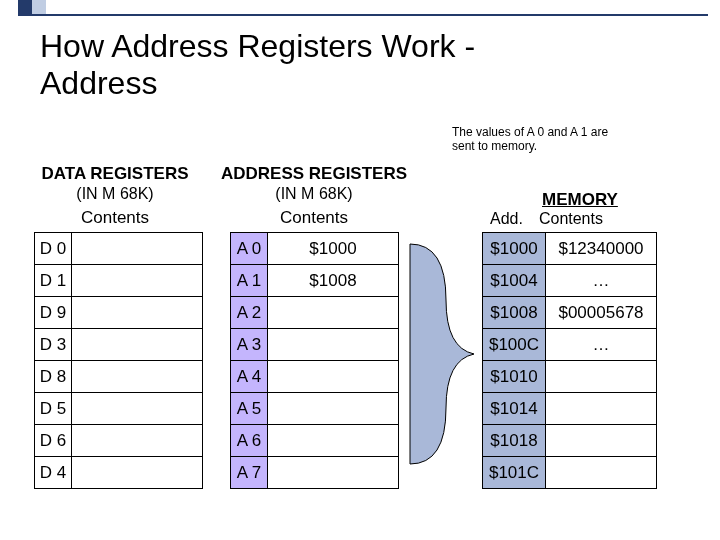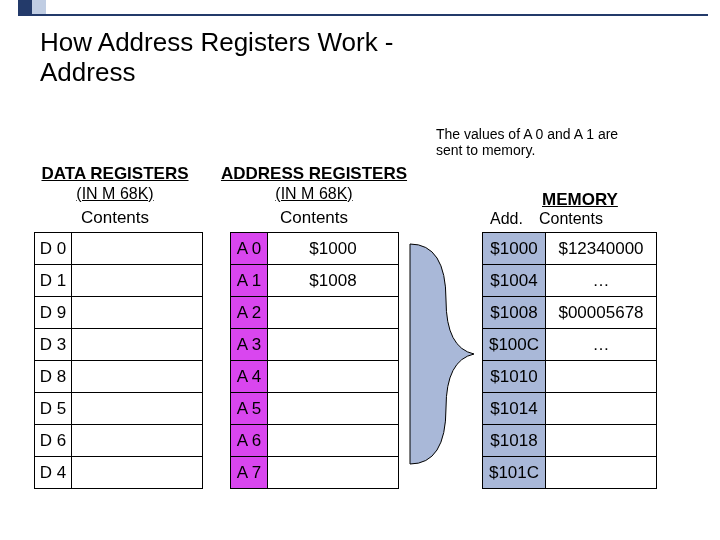--- a/index.html
+++ b/index.html
@@ -1,30 +1,30 @@
 <!DOCTYPE html>
 <html><head>
 <meta charset="utf-8">
 <style>
   html,body{margin:0;padding:0;width:720px;height:540px;background:#fff;font-family:Arial,Helvetica,sans-serif;color:#000;}
   .deco-dark{position:absolute;left:18px;top:0;width:14px;height:14px;background:#233a6a;}
   .deco-light{position:absolute;left:32px;top:0;width:14px;height:14px;background:#c0cde3;}
   .rule{position:absolute;left:18px;top:14px;right:12px;height:0;border-top:2px solid #233a6a;}
-  .title{position:absolute;left:40px;top:28px;font-size:26px;line-height:1.15;}
-  .annot{position:absolute;left:436px;top:126px;width:250px;font-size:14px;line-height:1.15;}
+  .title{position:absolute;left:40px;top:28px;font-size:32px;line-height:1.15;}
+  .annot{position:absolute;left:452px;top:126px;width:250px;font-size:12px;line-height:1.15;}
   .colhead{position:absolute;font-size:17px;font-weight:bold;text-align:center;width:170px;}
-  .colhead.u{text-decoration:underline;}
+  .colhead.u{}
   .sub{font-weight:normal;font-size:16px;}
   .memhead{position:absolute;left:542px;top:190px;font-size:17px;font-weight:bold;text-decoration:underline;text-align:right;}
   .memlabels{position:absolute;left:490px;top:210px;font-size:16px;display:flex;gap:16px;}
   table.reg{position:absolute;border-collapse:collapse;font-size:17px;}
   table.reg td{border:1.5px solid #000;padding:0;height:31px;text-align:center;}
   .dcol td:first-child{width:36px;margin-left:9px;}
   .dcol td:nth-child(2){width:130px;}
-  .acol td:first-child{width:36px;background:#d946ef;}
+  .acol td:first-child{width:36px;background:#c4b5fd;}
   .acol td:nth-child(2){width:130px;}
   .mcol td:first-child{width:62px;background:#a9b8d8;}
   .mcol td:nth-child(2){width:110px;}
   .bracket{position:absolute;left:408px;top:240px;fill:#a9b8d8;stroke:#000;stroke-width:1;}
 </style>
 </head>
 <body>
 
 <div class="deco-dark"></div>
 <div class="deco-light"></div>

